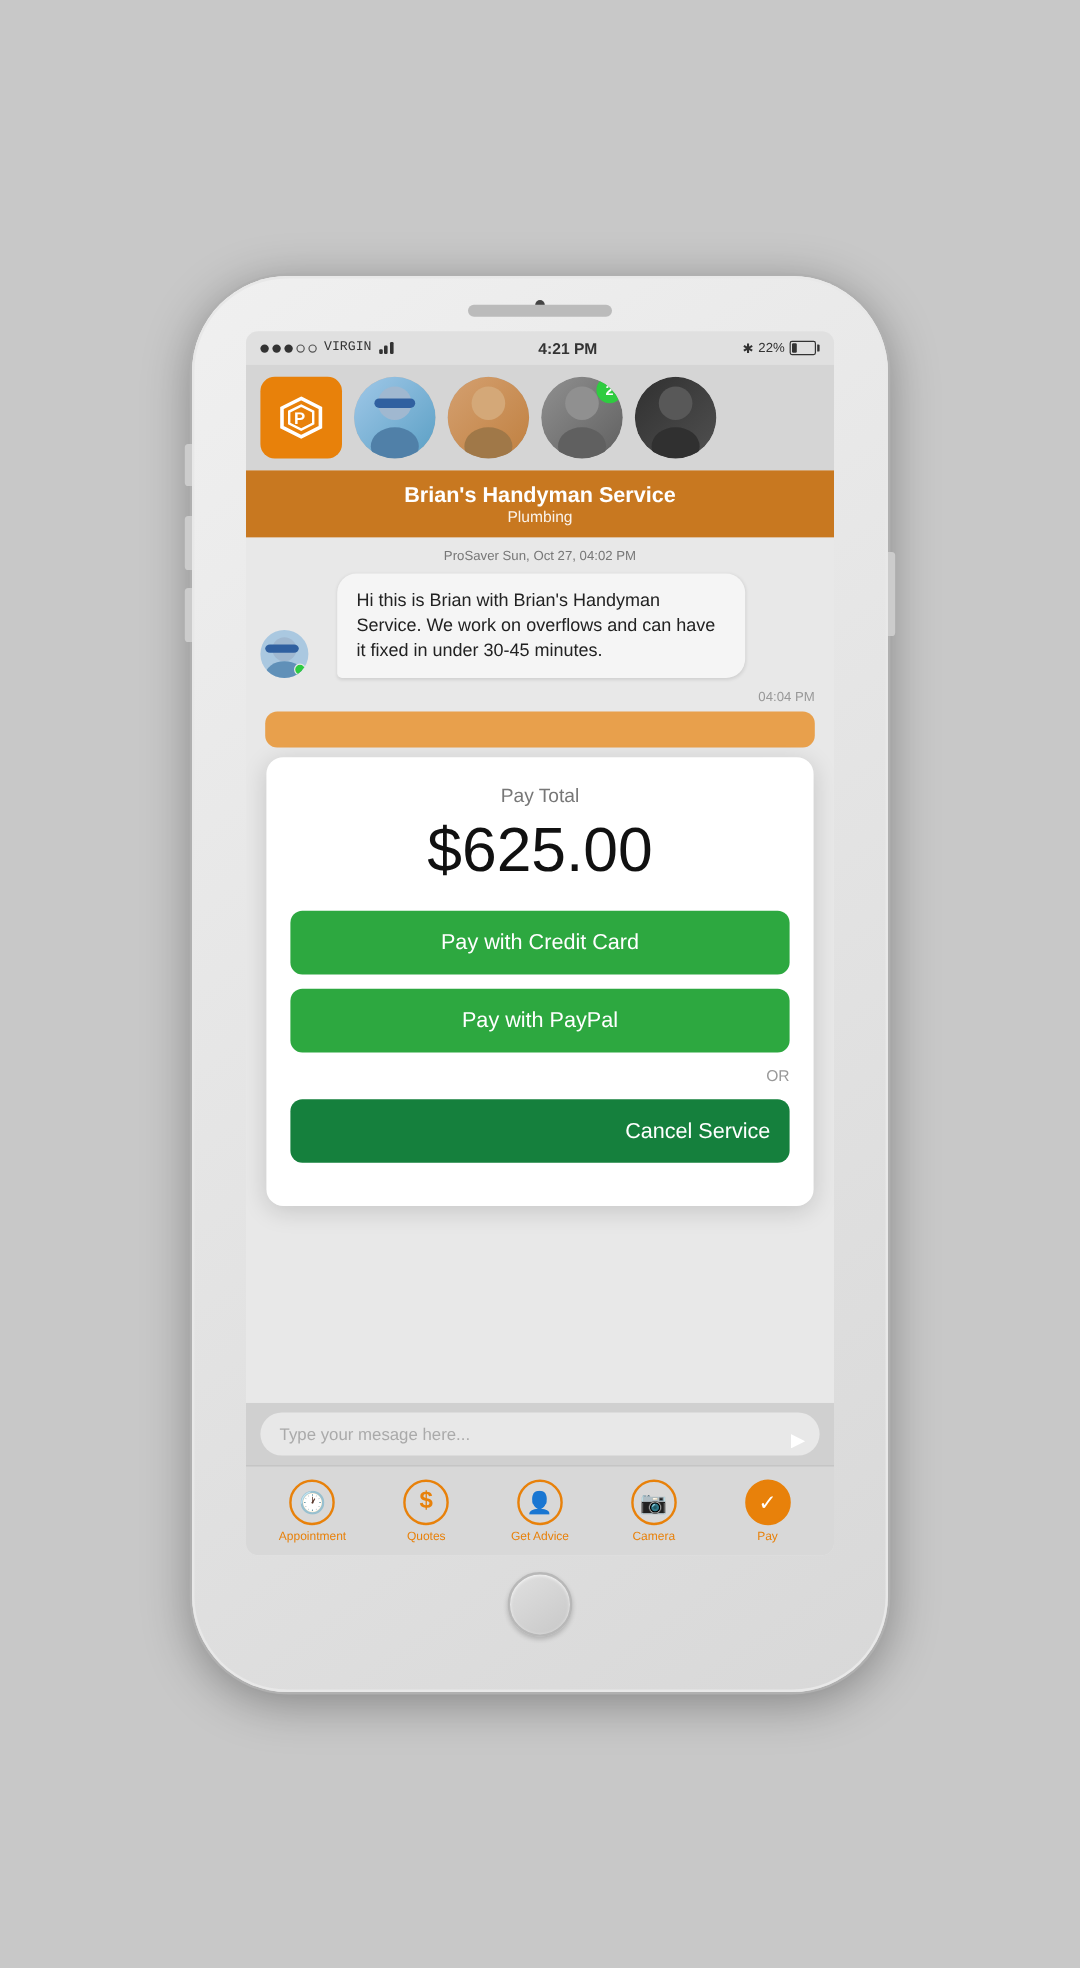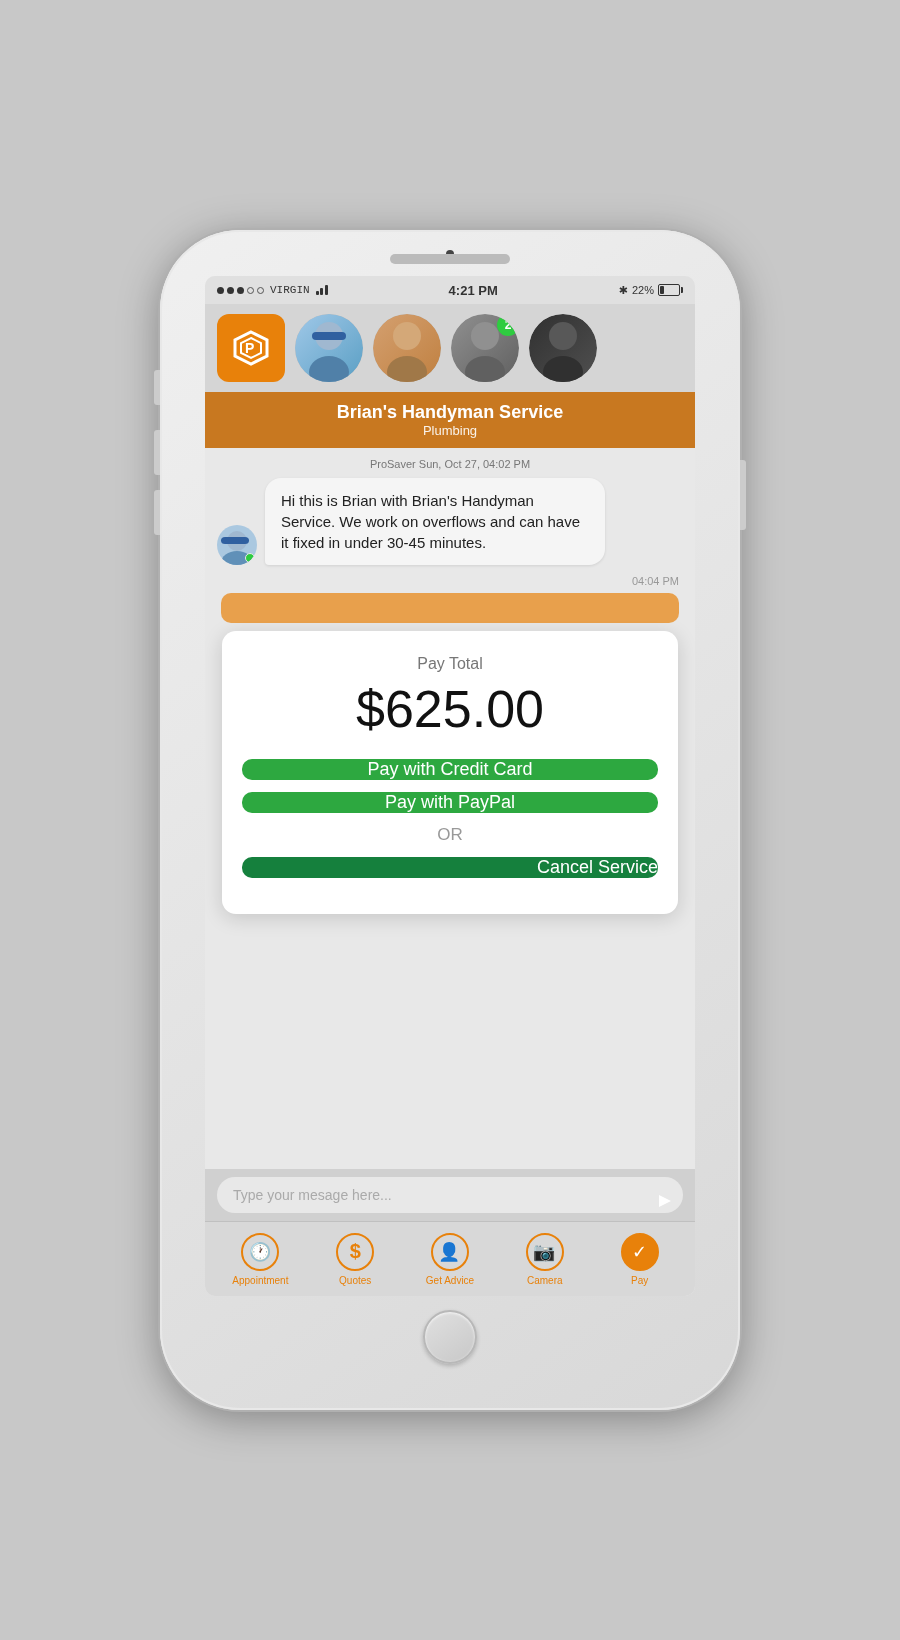--- a/index.html
+++ b/index.html
@@ -226,21 +226,21 @@
     }
     .chat-meta {
       text-align: center;
       font-size: 11px;
       color: #777;
       margin-bottom: 8px;
     }
     .chat-bubble-row {
       display: flex;
       align-items: flex-end;
-      gap: 8px;
+      gap: 24px;
       margin-bottom: 10px;
     }
     .chat-avatar-small {
       width: 40px;
       height: 40px;
       border-radius: 50%;
       background: #aac8e0;
       flex-shrink: 0;
       position: relative;
       overflow: hidden;
@@ -300,36 +300,36 @@
     .pay-amount {
       text-align: center;
       font-size: 52px;
       font-weight: 400;
       color: #111;
       margin-bottom: 20px;
     }
     .pay-btn {
       display: block;
       width: 100%;
-      padding: 0;
+      padding: 16px;
       border-radius: 10px;
       font-size: 18px;
       font-weight: 500;
       color: white;
       text-align: center;
       cursor: pointer;
       border: none;
       margin-bottom: 12px;
     }
     .pay-btn-green { background: #2da840; }
     .pay-btn-gray { background: #15803d; text-align: right; }
     .or-divider {
-      text-align: center;
+      text-align: right;
       color: #999;
-      font-size: 17px;
+      font-size: 13px;
       margin: 4px 0 12px;
     }
 
     
     .input-area {
       background: #d0d0d0;
       padding: 8px 12px;
       flex-shrink: 0;
     }
     .message-input {

